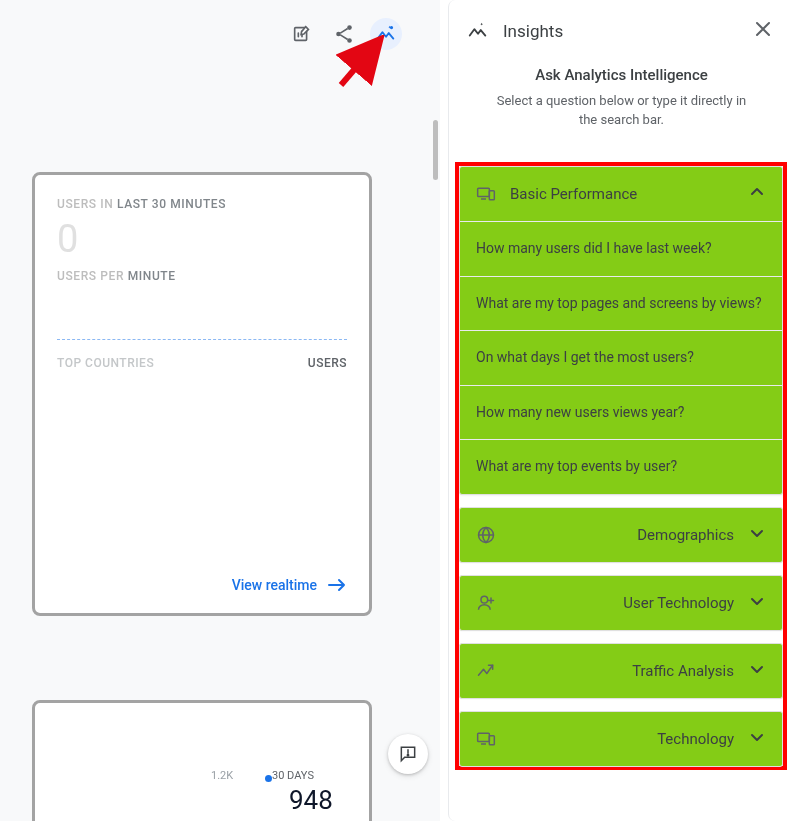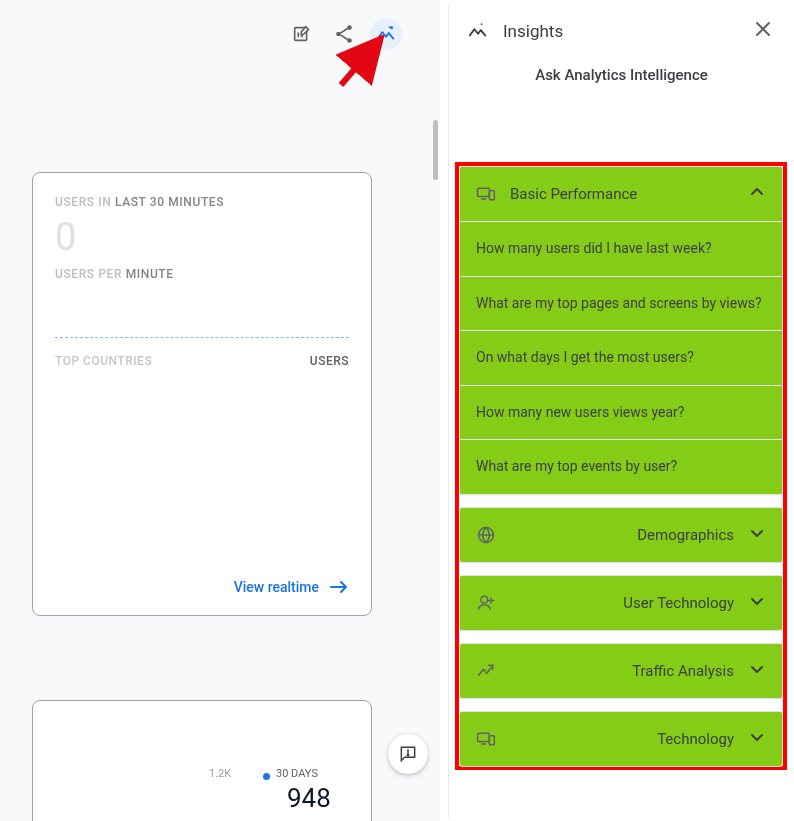--- a/index.html
+++ b/index.html
@@ -47,21 +47,21 @@
       position: absolute;
       top: 35px;
       left: 333px;
       width: 60px;
       height: 55px;
       pointer-events: none;
     }
     .card {
       background: #fff;
       border-radius: 8px;
-      border: 1px solid #a3a3a3;
+      border: 3px solid #a3a3a3;
       position: absolute;
     }
     .realtime-card {
       left: 32px;
       top: 172px;
       width: 340px;
       height: 444px;
       padding: 22px;
     }
     .realtime-card .label-row1 {
@@ -129,21 +129,20 @@
       color: #9aa0a6;
     }
     .chart-legend {
       position: absolute;
       top: 66px;
       left: 230px;
       font-size: 11px;
       color: #5f6368;
       display: flex;
       align-items: flex-end;
-      gap: 6px;
     }
     .chart-legend .dot {
       width: 7px;
       height: 7px;
       border-radius: 50%;
       background: #1a73e8;
     }
     .chart-value {
       position: absolute;
       top: 82px;
@@ -347,20 +346,21 @@
     <div class="title">Insights</div>
     <div class="close-btn">
       <svg width="18" height="18" viewBox="0 0 18 18" stroke="#5f6368" stroke-width="2" stroke-linecap="round">
         <path d="M3 3l12 12M15 3L3 15"></path>
       </svg>
     </div>
   </div>
 
   <div class="intro">
     <div class="h">Ask Analytics Intelligence</div>
+    <div class="sub">Select a question below or type it directly in the search bar.</div>
   </div>
 
   <div class="categories-wrap">
 
     <div class="category expanded">
       <div class="category-header">
         <span class="cat-icon">
           <svg width="20" height="20" viewBox="0 0 24 24" fill="none" stroke="currentColor" stroke-width="1.8">
               <rect x="2" y="5" width="14" height="10" rx="1"></rect>
               <path d="M6 18h6"></path>

